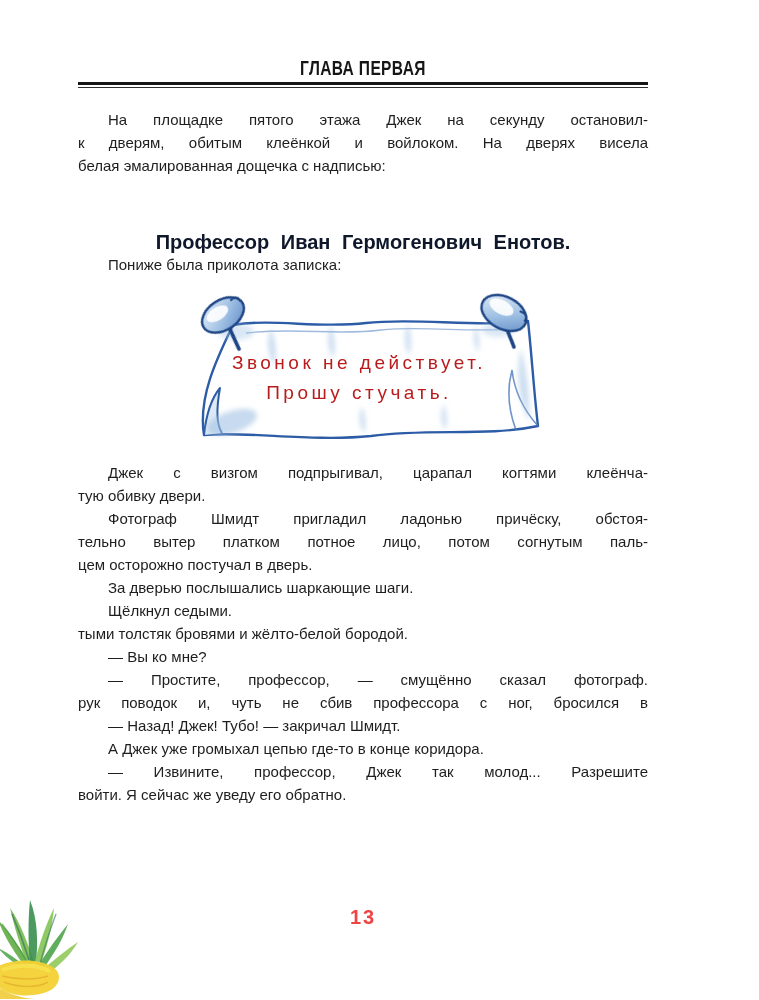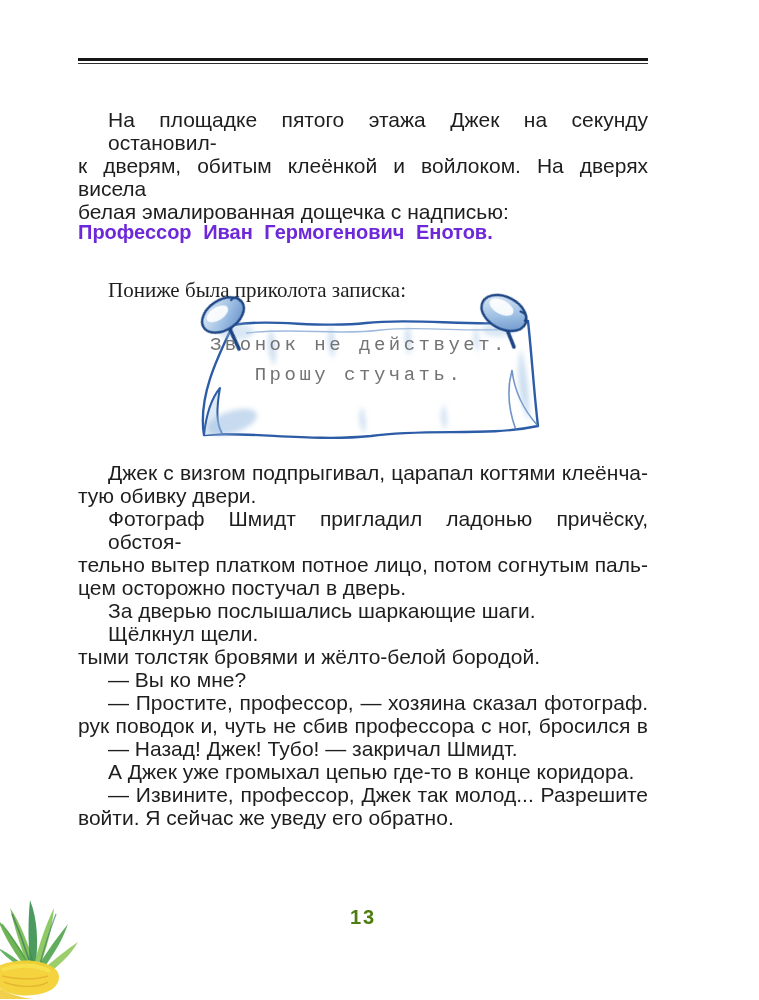--- a/index.html
+++ b/index.html
@@ -1,49 +1,52 @@
 <!DOCTYPE html>
 <html><head>
 <meta charset="utf-8">
 <style>
   html,body{margin:0;padding:0;background:#ffffff;}
   .page{position:relative;width:759px;height:1000px;background:#ffffff;overflow:hidden;
         font-family:"Liberation Sans",sans-serif;color:#1e1e1e;}
   .abs{position:absolute;}
   .col{position:absolute;left:78px;width:570px;}
-  .line{font-size:21px;line-height:23px;text-align:left;}
+  .line{font-size:15px;line-height:23px;text-align:left;}
   .line.just{text-align:justify;text-align-last:justify;}
   .line.ind{padding-left:30px;}
   
   .chapter-head{top:56px;text-align:center;}
   .chapter-title{display:inline-block;font-weight:bold;font-size:21px;line-height:24px;
                  letter-spacing:.5px;transform:scaleX(.74);transform-origin:center;color:#161616;}
   .chapter-rule{margin-top:2px;height:6px;border-top:3px solid #161616;border-bottom:1px solid #2e2e2e;
                 box-sizing:border-box;}
   
   .para-first{top:108px;}
-  .nameplate{top:221px;text-align:left;font-weight:bold;font-size:20px;line-height:23px;word-spacing:6px;color:#6d28d9;}
-  .note-intro{top:279px;font-family:Liberation Serif, serif;}
+  .nameplate{top:231px;text-align:center;font-weight:bold;font-size:20px;line-height:23px;word-spacing:6px;color:#0f172a;}
+  .note-intro{top:253px;}
   
   .note-fig{left:176px;top:288px;width:366px;height:172px;}
   .note-fig svg{position:absolute;left:0;top:0;}
-  .note-text{position:absolute;left:10px;right:10px;top:42px;text-align:center;
-             font-size:19px;line-height:30px;letter-spacing:3.5px;color:#737373;font-family:Liberation Mono, monospace;}
+  .note-text{position:absolute;left:10px;right:10px;top:60px;text-align:center;
+             font-size:19px;line-height:30px;letter-spacing:3.5px;color:#b91c1c;}
   
   .body-block{top:461px;}
   
-  .page-num{top:906px;text-align:center;font-weight:bold;font-size:20px;letter-spacing:2px;color:#4d7c0f;}
+  .page-num{top:906px;text-align:center;font-weight:bold;font-size:20px;letter-spacing:2px;color:#ef4444;}
   .plant{left:-4px;top:872px;width:88px;height:128px;}
 </style>
 </head>
 <body>
 
 <div class="page">
 
   <div class="col abs chapter-head">
+    <div>
+      <span class="chapter-title">ГЛАВА ПЕРВАЯ</span>
+    </div>
     <div class="chapter-rule"></div>
   </div>
 
   <div class="col abs para-first">
       <div class="line just ind">На площадке пятого этажа Джек на секунду остановил-</div>
       <div class="line just">к дверям, обитым клеёнкой и войлоком. На дверях висела</div>
       <div class="line">белая эмалированная дощечка с надписью:</div>
     </div>
 
   <div class="col abs nameplate">Профессор Иван Гермогенович Енотов.</div>
@@ -115,24 +118,24 @@
     </div>
   </div>
 
   <div class="col abs body-block">
       <div class="line just ind">Джек с визгом подпрыгивал, царапал когтями клеёнча-</div>
       <div class="line">тую обивку двери.</div>
       <div class="line just ind">Фотограф Шмидт пригладил ладонью причёску, обстоя-</div>
       <div class="line just">тельно вытер платком потное лицо, потом согнутым паль-</div>
       <div class="line">цем осторожно постучал в дверь.</div>
       <div class="line ind">За дверью послышались шаркающие шаги.</div>
-      <div class="line ind">Щёлкнул щели.</div>
+      <div class="line ind">Щёлкнул седыми.</div>
       <div class="line">тыми толстяк бровями и жёлто-белой бородой.</div>
       <div class="line ind">— Вы ко мне?</div>
-      <div class="line just ind">— Простите, профессор, — хозяина сказал фотограф.</div>
+      <div class="line just ind">— Простите, профессор, — смущённо сказал фотограф.</div>
       <div class="line just">рук поводок и, чуть не сбив профессора с ног, бросился в</div>
       <div class="line ind">— Назад! Джек! Тубо! — закричал Шмидт.</div>
       <div class="line ind">А Джек уже громыхал цепью где-то в конце коридора.</div>
       <div class="line just ind">— Извините, профессор, Джек так молод... Разрешите</div>
       <div class="line">войти. Я сейчас же уведу его обратно.</div>
     </div>
 
   <div class="col abs page-num">13</div>
 
   <svg class="abs plant" width="88" height="128" viewBox="0 0 88 128">

